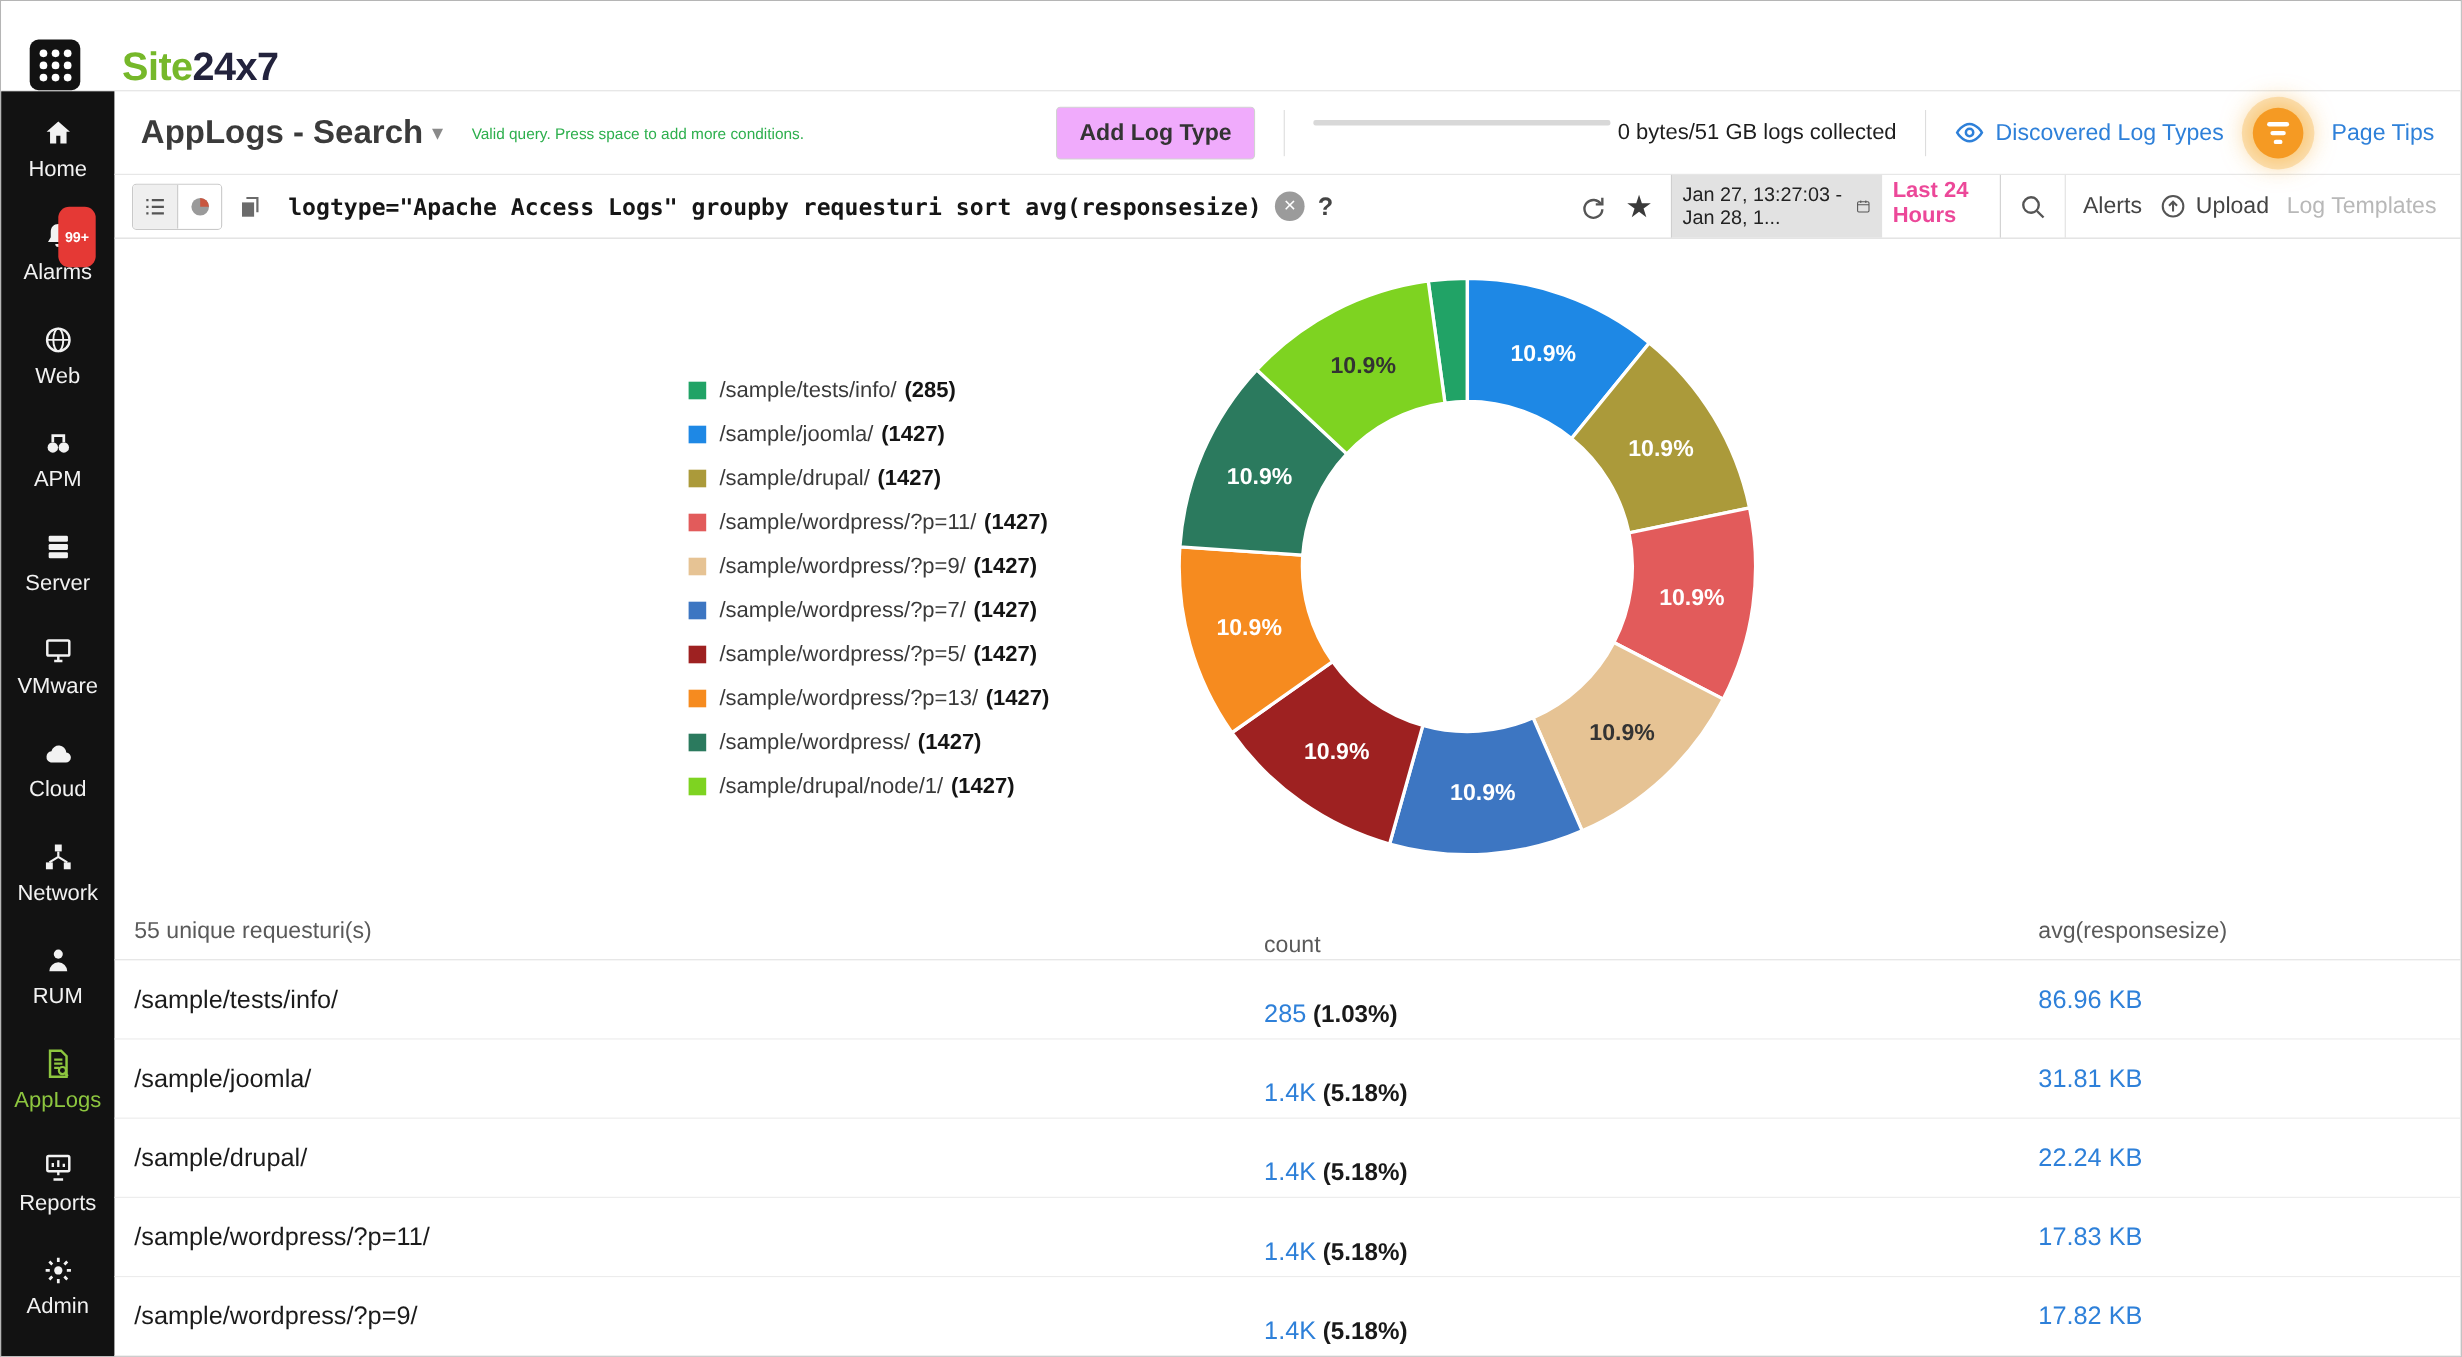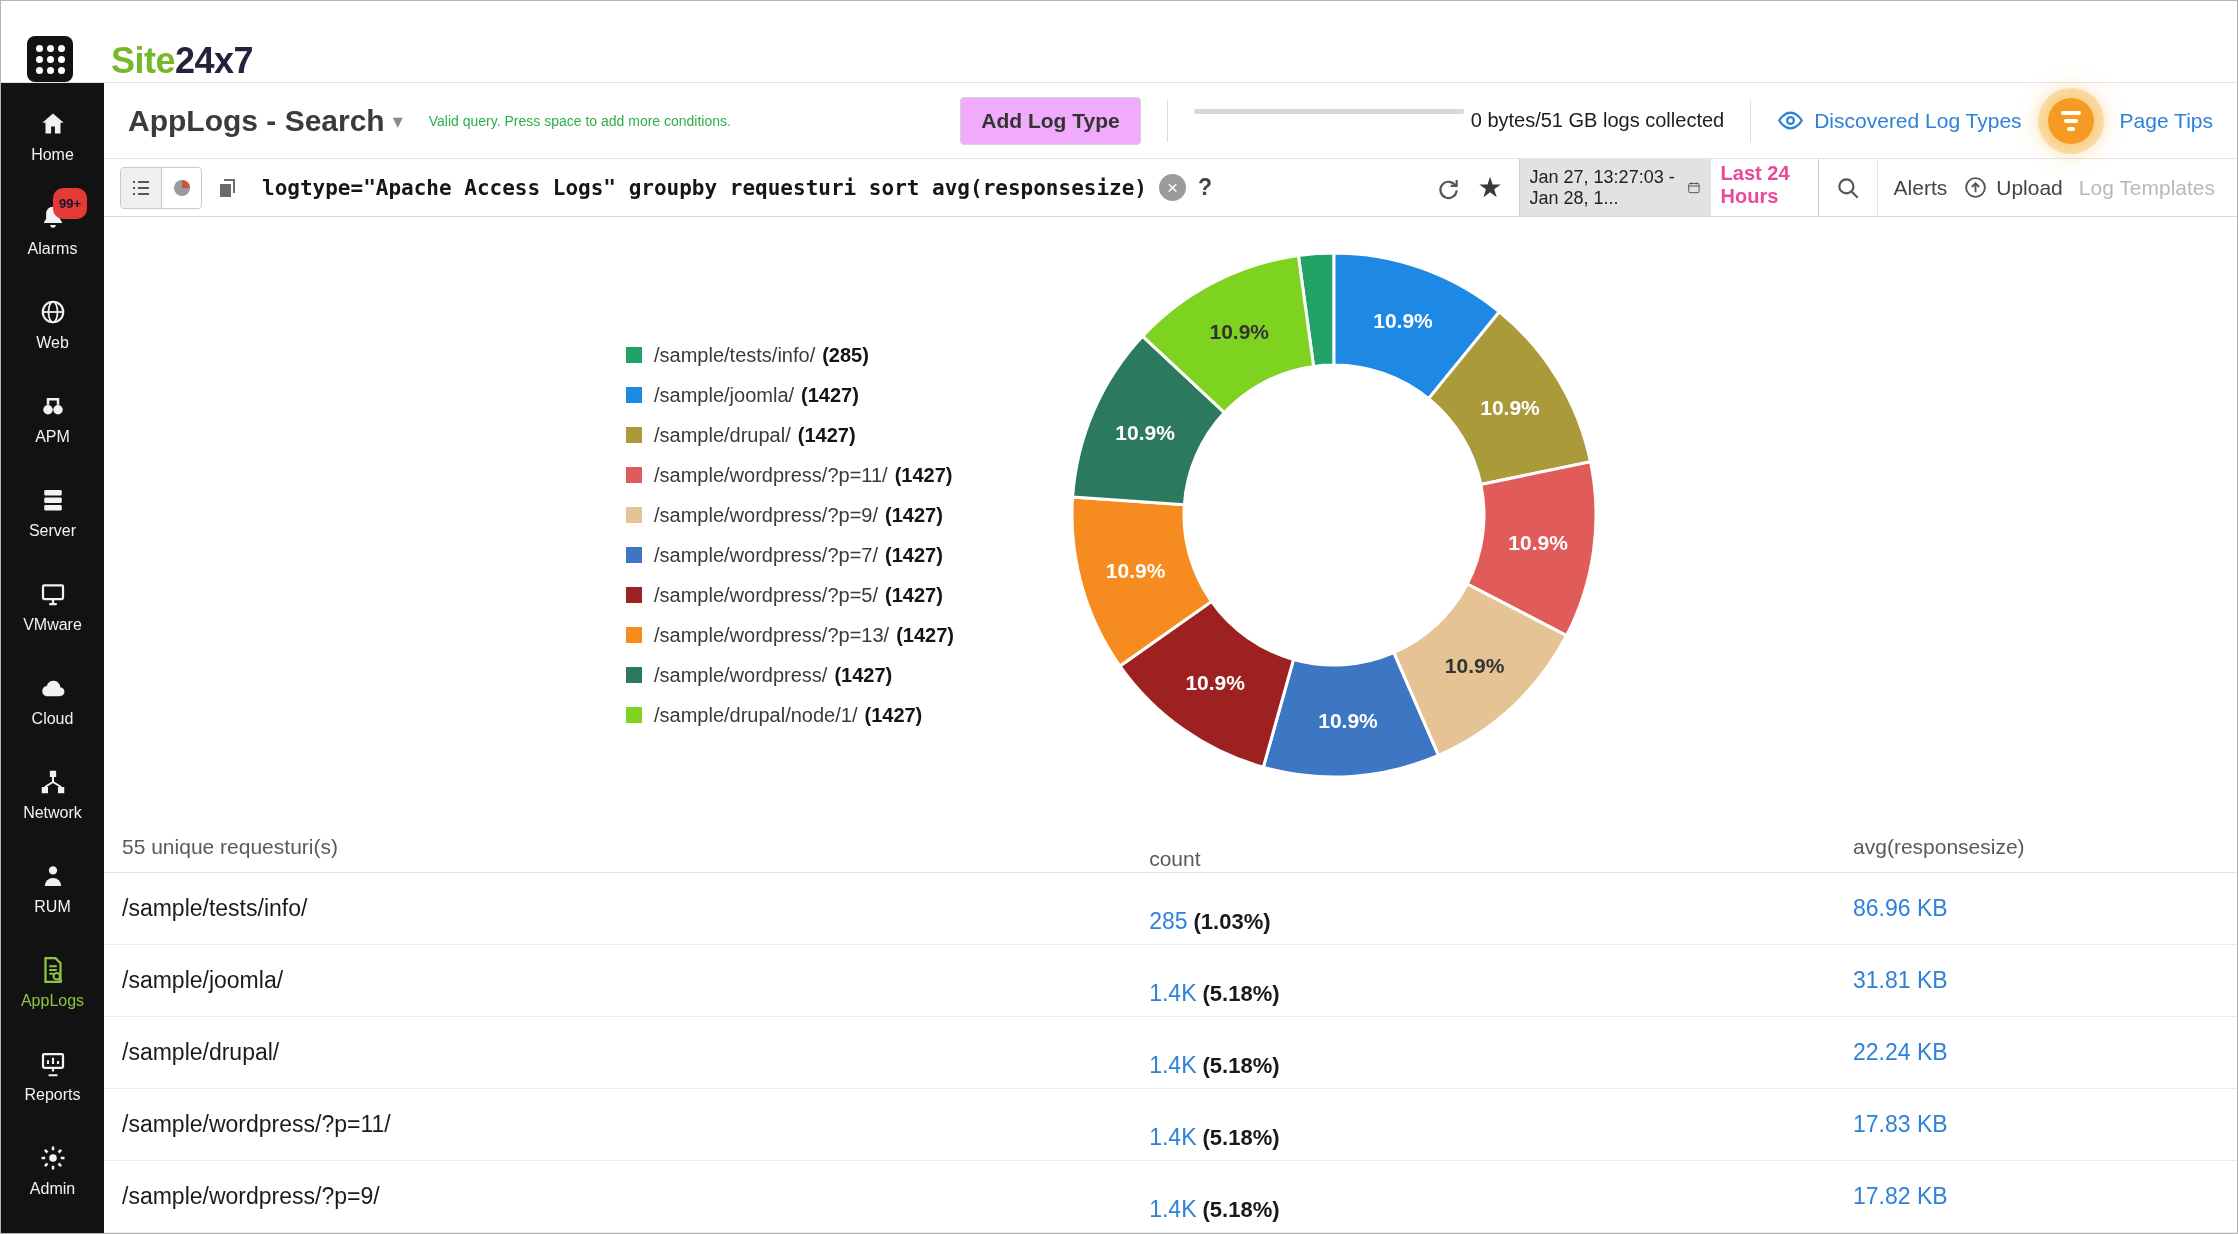--- a/index.html
+++ b/index.html
@@ -22,24 +22,24 @@
   .logo .p1 { color:var(--brand-green); }
   .logo .p2 { color:#23233d; }
 
   
   .main { flex:1; display:flex; min-height:0; }
   .sidebar { flex:0 0 103px; background:#121212; display:flex; flex-direction:column;
              padding-top:6px; overflow:hidden; }
   .side-item { height:94px; display:flex; flex-direction:column; align-items:center;
                justify-content:center; gap:7px; color:#f2f2f2; cursor:pointer; position:relative; }
   .side-item svg { width:30px; height:30px; color:inherit; }
-  .side-item .side-label { font-size:16px;text-align:center; }
+  .side-item .side-label { font-size:20px;text-align:center; }
   .side-item.active { color:var(--active-green); }
-  .badge { position:absolute; top:5px; left:52px; background:var(--badge-red); color:#0f172a;
-           font-size:13px; font-weight:700; border-radius:10px; padding:8px 6px; }
+  .badge { position:absolute; top:5px; left:52px; background:var(--badge-red); color:#ffffff;
+           font-size:13px; font-weight:700; border-radius:10px; padding:20px 6px; }
 
   .content { flex:1; display:flex; flex-direction:column; min-width:0; }
 
   
   .header-row { flex:0 0 76px; display:flex; align-items:center; gap:26px;
                 padding:0 24px; border-bottom:1px solid #e5e5e5; }
   .title-wrap { display:flex; align-items:center; gap:8px; }
   .page-title { font-size:30px; font-weight:700; color:#3b3b3b; }
   .caret { color:#8a8a8a; font-size:20px; cursor:pointer; }
   .valid-query { color:var(--valid-green); font-size:14px; }

